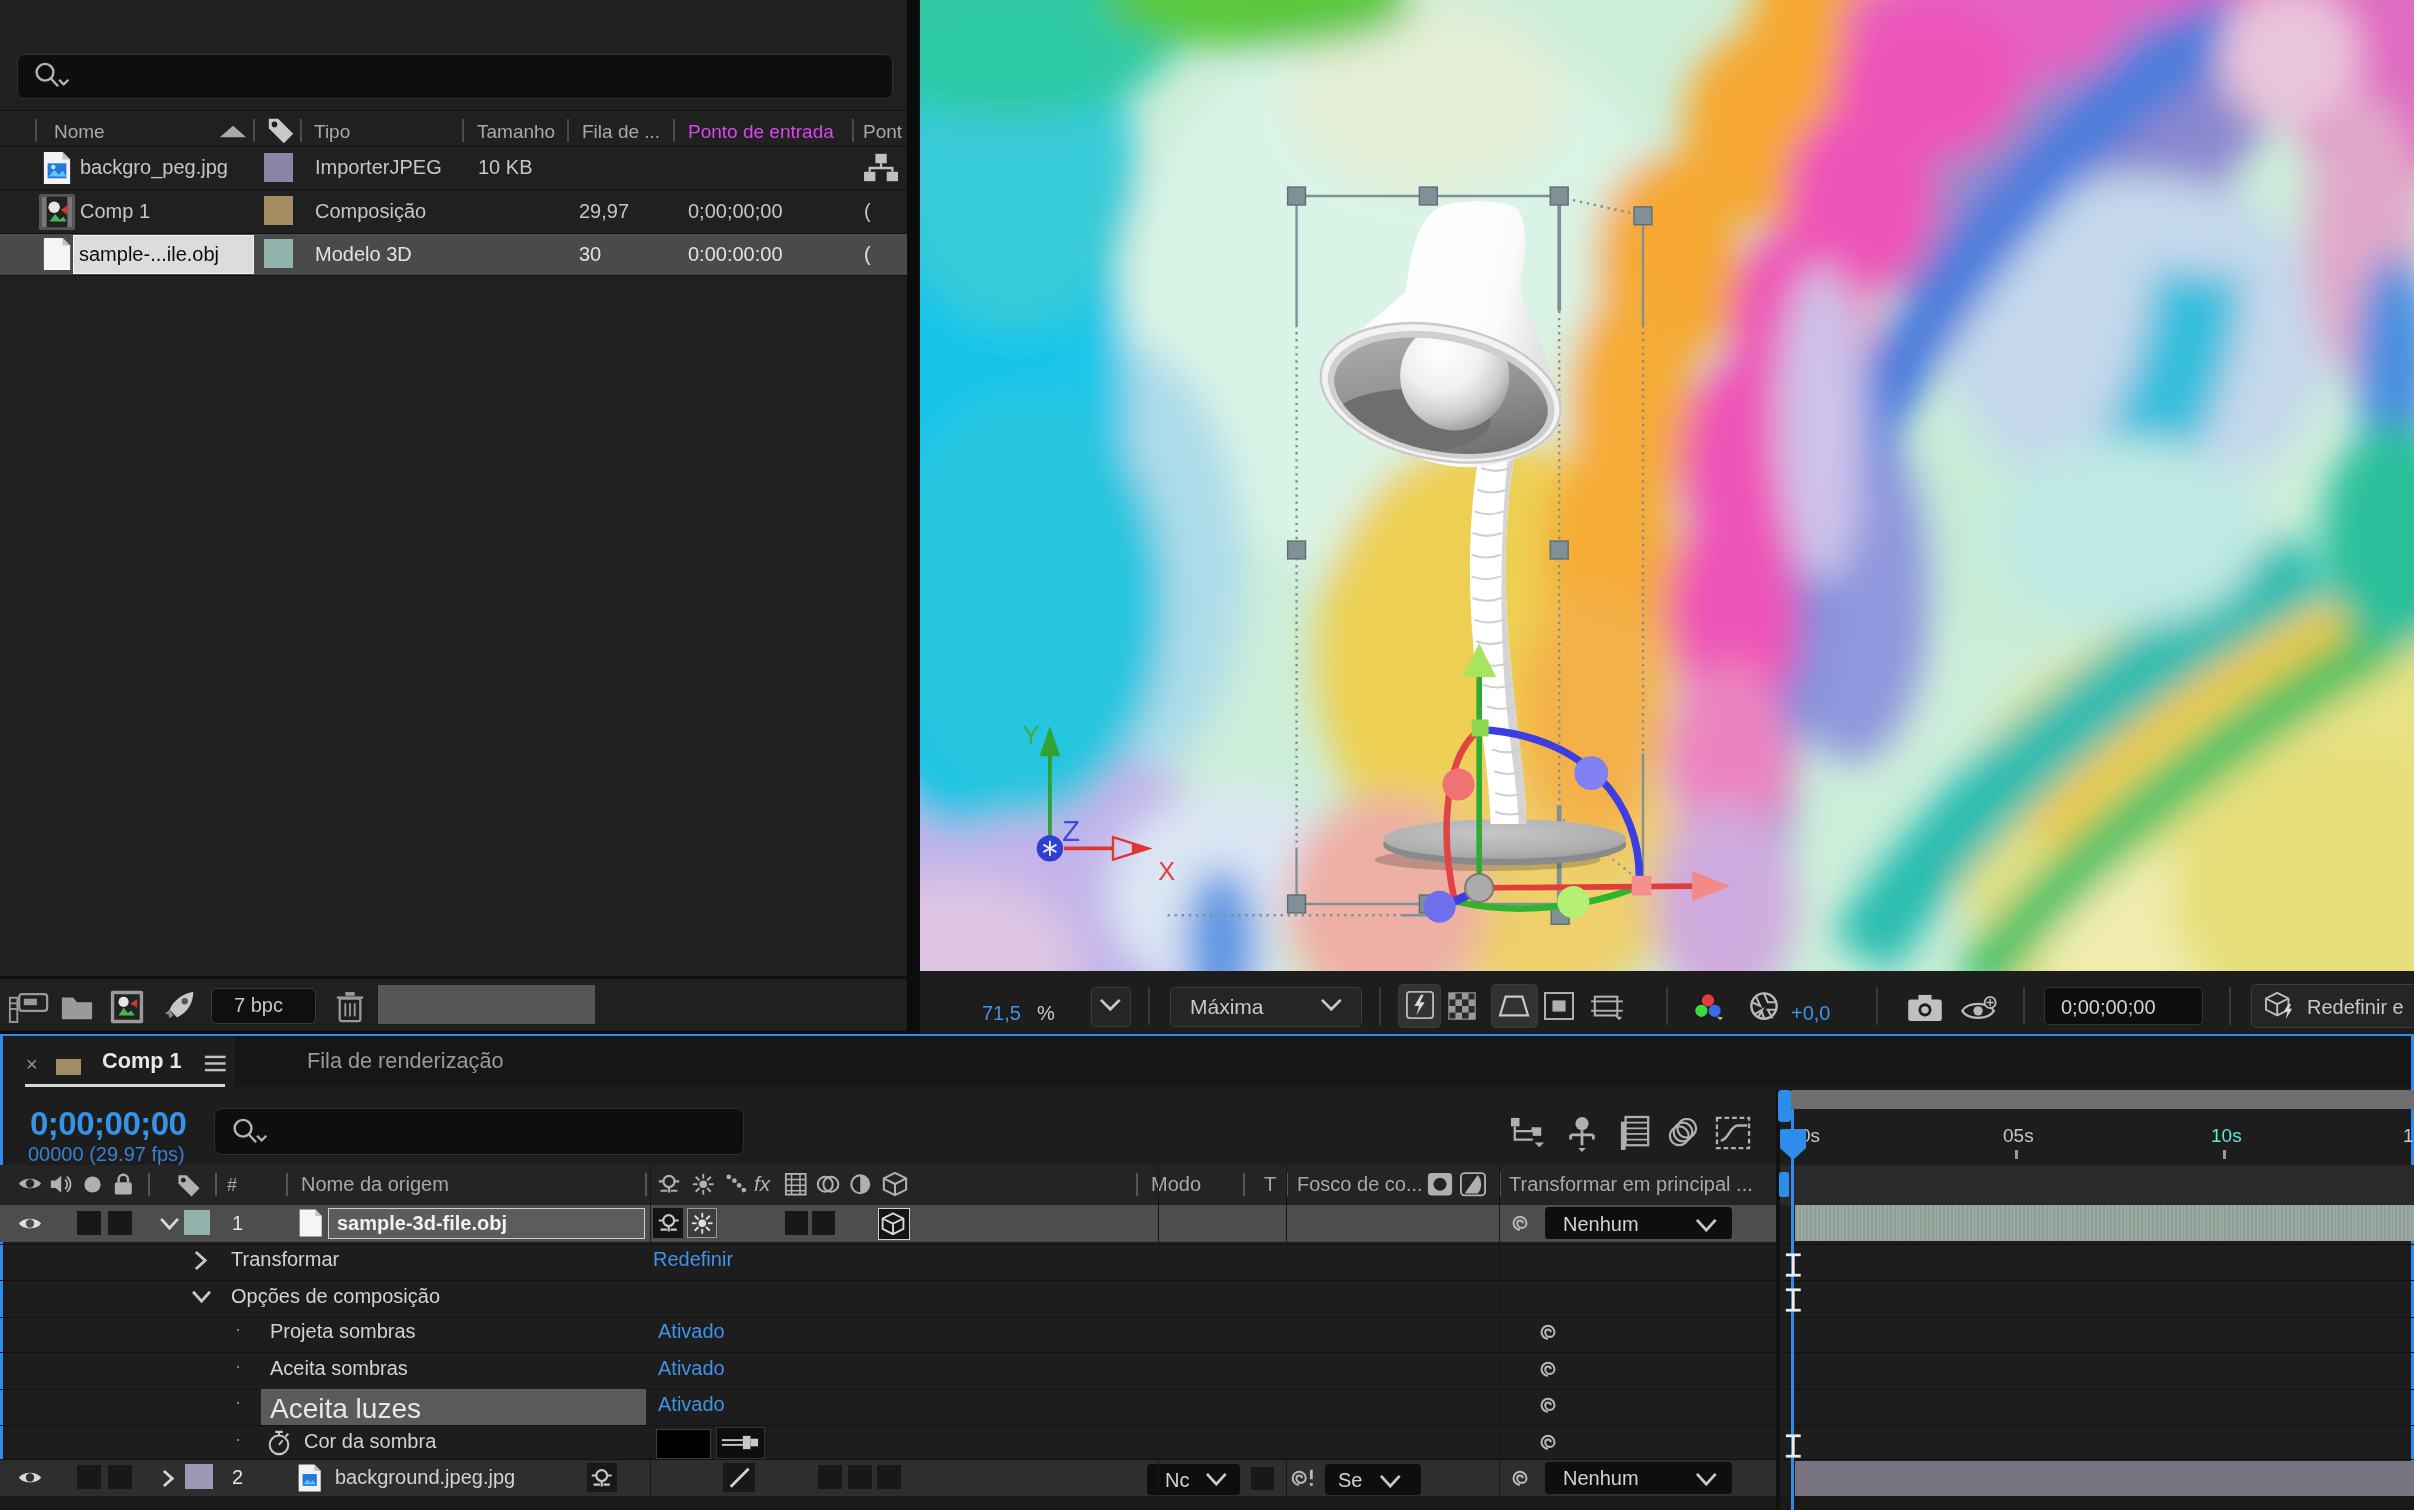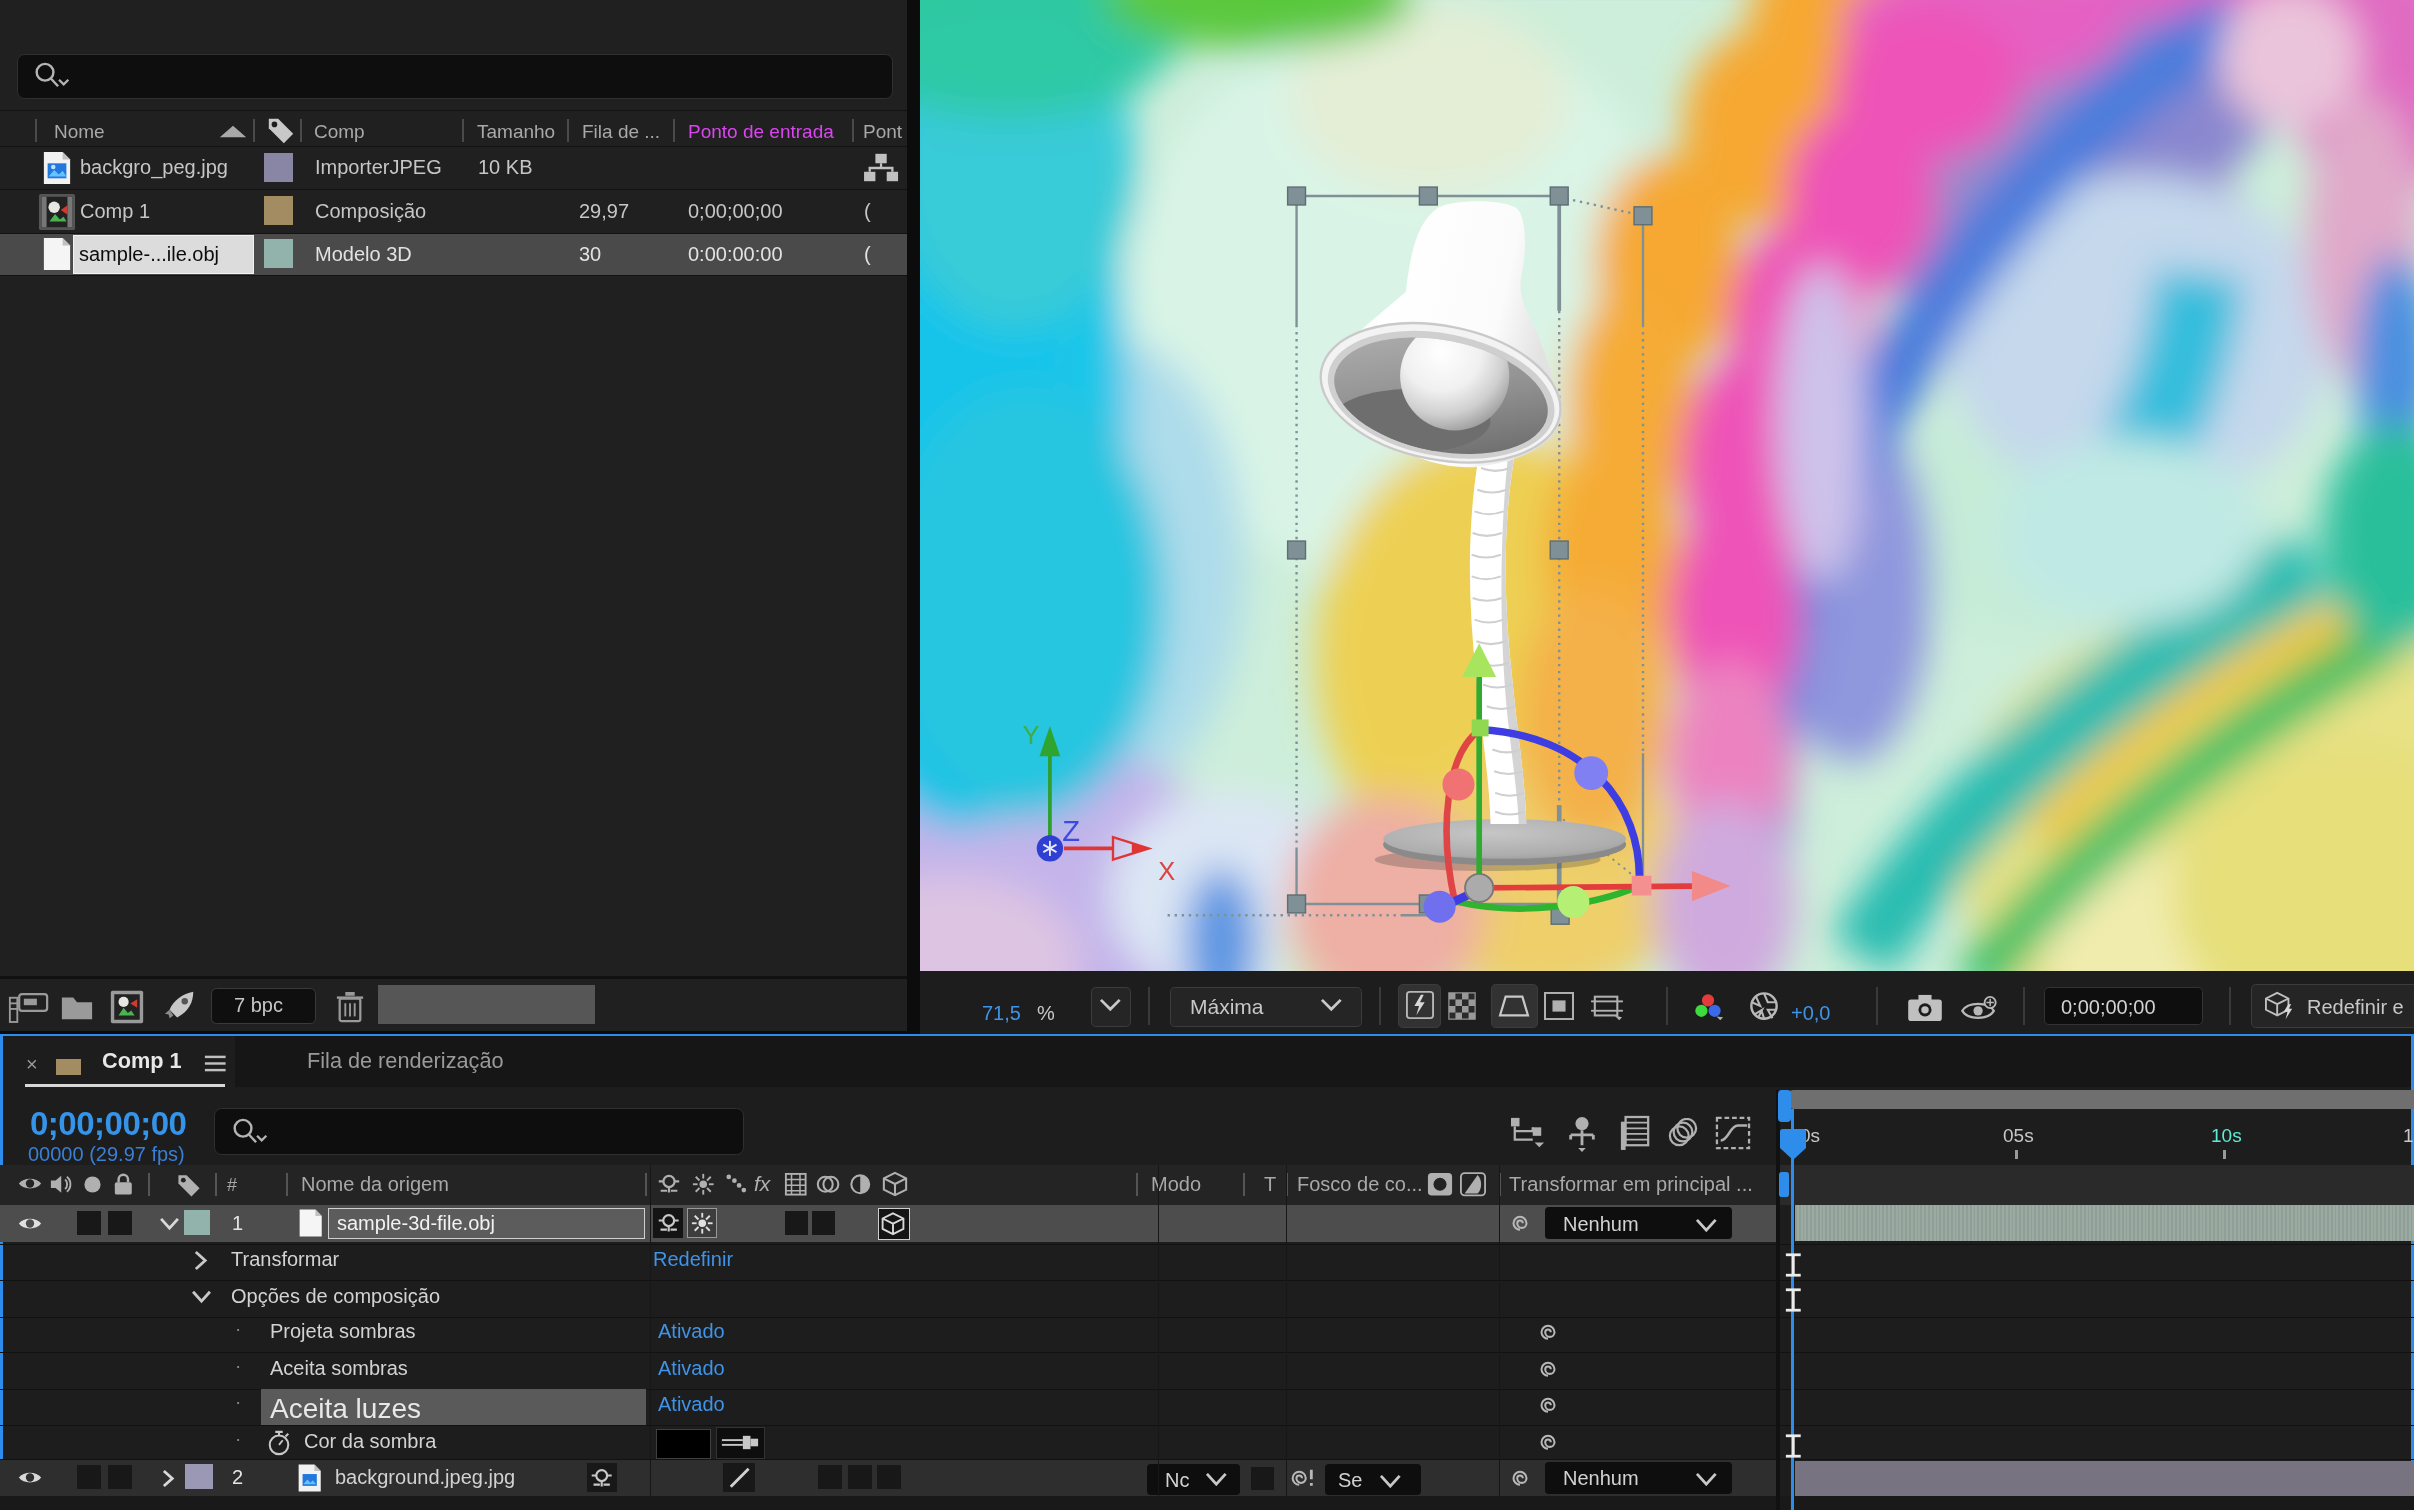--- a/index.html
+++ b/index.html
@@ -39,21 +39,21 @@
     <svg class="abs" style="left:217px;top:123px;" width="32" height="17" viewBox="0 0 34 18">
         <path d="M3 15 L17 3 L31 15 Z" fill="#a8a8a8"></path>
       </svg>
     <div class="coldiv" style="left:35px;top:119px;"></div>
     <div class="coldiv" style="left:253px;top:119px;"></div>
     <svg class="abs" style="left:265px;top:115px;" width="32" height="30" viewBox="0 0 34 32">
       <path d="M14 4 L30 20 L20 30 L4 14 L4 4 Z" fill="#c8c8c8"></path>
         <circle cx="10" cy="10" r="3" fill="#1d1d1d"></circle>
     </svg>
     <div class="coldiv" style="left:300px;top:119px;"></div>
-    <div class="txt" style="left:314px;top:121px;font-size:19px;color:#a8a8a8;">Comp</div>
+    <div class="txt" style="left:314px;top:121px;font-size:19px;color:#a8a8a8;">Tipo</div>
     <div class="coldiv" style="left:462px;top:119px;"></div>
     <div class="txt" style="left:477px;top:121px;font-size:19px;color:#a8a8a8;">Tamanho</div>
     <div class="coldiv" style="left:567px;top:119px;"></div>
     <div class="txt" style="left:582px;top:121px;font-size:19px;color:#a8a8a8;">Fila de ...</div>
     <div class="coldiv" style="left:673px;top:119px;"></div>
     <div class="txt" style="left:688px;top:121px;font-size:19px;color:#d946ef;">Ponto de entrada</div>
     <div class="coldiv" style="left:852px;top:119px;"></div>
     <div class="txt" style="left:863px;top:121px;font-size:19px;color:#a8a8a8;">Pont</div>
 
     <svg class="abs" style="left:42px;top:150px;" width="30" height="36" viewBox="0 0 32 38">
@@ -585,21 +585,21 @@
     <svg class="abs" style="left:159px;top:181px;" width="21" height="14" viewBox="0 0 22 15">
         <path d="M2 2 l9 10 l9-10" fill="none" stroke="#d8d8d8" stroke-width="3"></path>
       </svg>
     <div class="abs" style="left:184px;top:174px;width:26px;height:25.4px;background:#92b3ab;"></div>
     <div class="txt" style="left:232px;top:176px;font-size:20px;color:#e4e4e4;">1</div>
     <svg class="abs" style="left:298px;top:172px;" width="25.4" height="30" viewBox="0 0 32 38">
       <path d="M2 2 h20 l8 8 v26 h-28 Z" fill="#f5f5f5"></path>
         <path d="M22 2 l8 8 h-8 Z" fill="#c0c0c0"></path>
     </svg>
     <div class="abs" style="left:328px;top:172px;width:317px;height:31px;background:#5c5c5c;border:1.9px solid #cfcfcf;box-sizing:border-box;"></div>
-    <div class="txt" style="left:337px;top:176px;font-size:20px;color:#f2f2f2;">sample-3d-file.obj</div>
+    <div class="txt" style="left:337px;top:176px;font-size:20px;color:#f2f2f2;font-weight:bold;">sample-3d-file.obj</div>
     <div class="abs" style="left:653px;top:172px;width:30px;height:30px;background:#141414;"></div>
     <svg class="abs" style="left:656px;top:175px;" width="25.4" height="24.5" viewBox="0 0 28 26">
       <circle cx="14" cy="10" r="6" fill="none" stroke="#c8c8c8" stroke-width="2.4"></circle>
       <path d="M14 16 v6 M3 10 h5 M20 10 h5 M5 20 h7 M16 20 h7" stroke="#c8c8c8" stroke-width="2.4"></path>
     </svg>
     <div class="abs" style="left:687px;top:172px;width:30px;height:30px;background:#3d3d3d;border:0.9px solid #999;box-sizing:border-box;"></div>
     <svg class="abs" style="left:690px;top:175px;" width="24.5" height="24.5" viewBox="0 0 26 26">
       <circle cx="13" cy="13" r="4" fill="#e0e0e0"></circle>
       <g stroke="#e0e0e0" stroke-width="2">
           <line x1="13" y1="2" x2="13" y2="7"></line>

